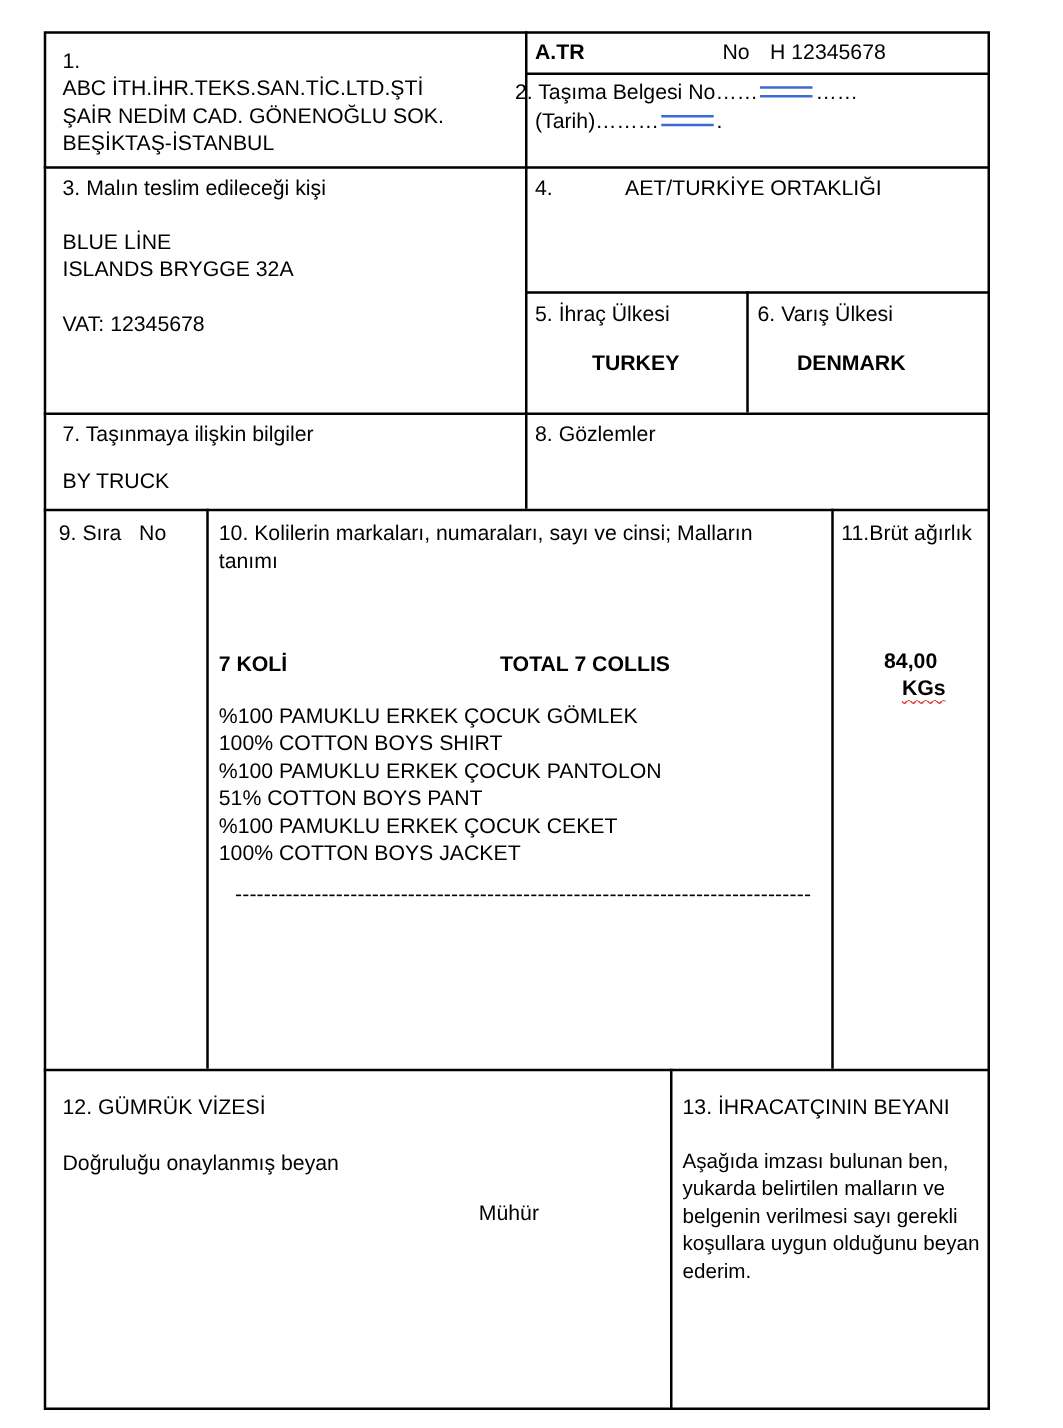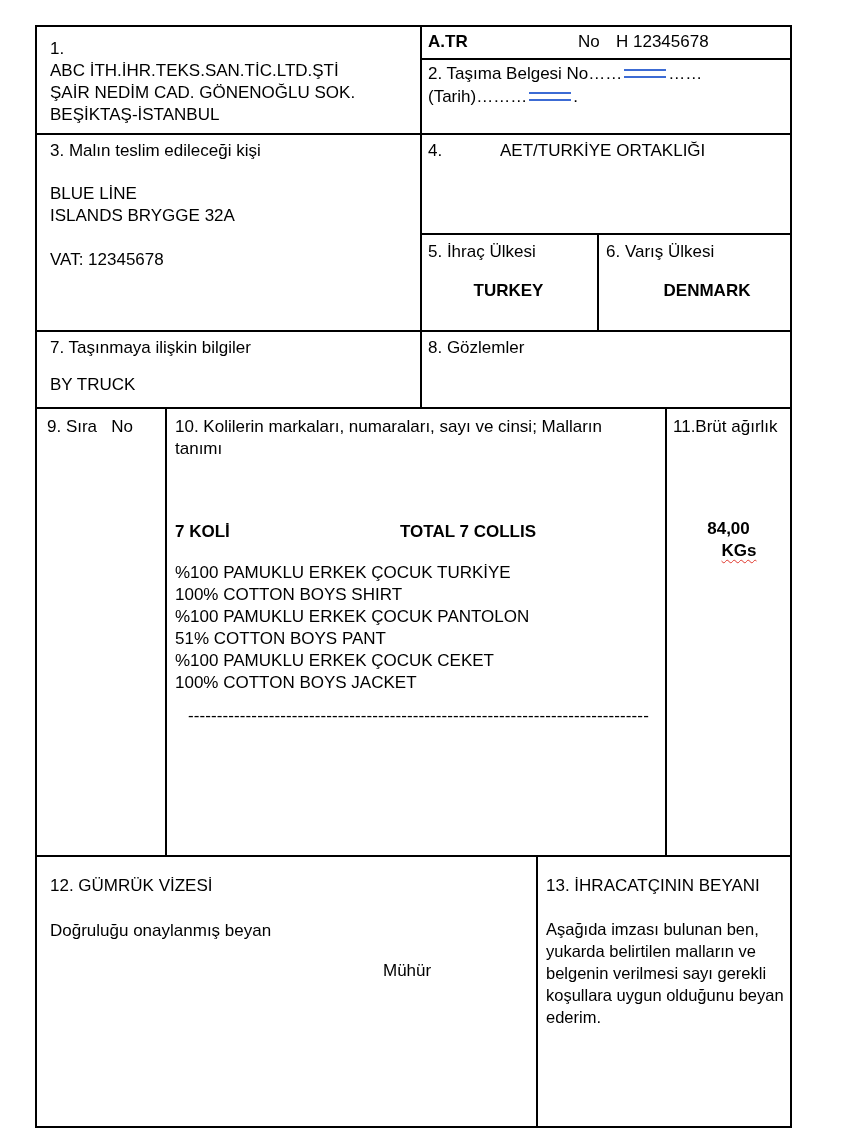--- a/index.html
+++ b/index.html
@@ -35,48 +35,48 @@
 
   <div class="txt" style="left:50px;top:38px;">1.</div>
   <div class="txt" style="left:50px;top:60px;">ABC İTH.İHR.TEKS.SAN.TİC.LTD.ŞTİ</div>
   <div class="txt" style="left:50px;top:82px;">ŞAİR NEDİM CAD. GÖNENOĞLU SOK.</div>
   <div class="txt" style="left:50px;top:104px;">BEŞİKTAŞ-İSTANBUL</div>
 
   <div class="txt b" style="left:428px;top:31px;">A.TR</div>
   <div class="txt" style="left:578px;top:31px;">No</div>
   <div class="txt" style="left:616px;top:31px;">H 12345678</div>
 
-  <div class="txt" style="left:428px;top:63px;"><span>2. Taşıma Belgesi No……</span><span class="bluemark"></span><span>……</span></div>
+  <div class="txt" style="left:412px;top:63px;"><span>2. Taşıma Belgesi No……</span><span class="bluemark"></span><span>……</span></div>
   <div class="txt" style="left:428px;top:86px;"><span>(Tarih)………</span><span class="bluemark"></span><span>.</span></div>
 
   <div class="txt" style="left:50px;top:140px;">3. Malın teslim edileceği kişi</div>
   <div class="txt" style="left:50px;top:183px;">BLUE LİNE</div>
   <div class="txt" style="left:50px;top:205px;">ISLANDS BRYGGE 32A</div>
   <div class="txt" style="left:50px;top:249px;">VAT: 12345678</div>
 
   <div class="txt" style="left:428px;top:140px;">4.</div>
   <div class="txt" style="left:500px;top:140px;">AET/TURKİYE ORTAKLIĞI</div>
 
   <div class="txt" style="left:428px;top:241px;">5. İhraç Ülkesi</div>
   <div class="txt b center" style="left:422px;top:280px;width:173px;">TURKEY</div>
 
   <div class="txt" style="left:606px;top:241px;">6. Varış Ülkesi</div>
-  <div class="txt b center" style="left:599px;top:280px;width:216px;">DENMARK</div>
+  <div class="txt b center" style="left:573px;top:280px;width:216px;">DENMARK</div>
 
   <div class="txt" style="left:50px;top:337px;">7. Taşınmaya ilişkin bilgiler</div>
   <div class="txt" style="left:50px;top:374px;">BY TRUCK</div>
 
   <div class="txt" style="left:428px;top:337px;">8. Gözlemler</div>
 
   <div class="txt" style="left:47px;top:416px;">9. Sıra   No</div>
 
   <div class="txt wrap" style="left:175px;top:416px;width:478px;">10. Kolilerin markaları, numaraları, sayı ve cinsi; Malların tanımı</div>
   <div class="txt b" style="left:175px;top:521px;">7 KOLİ</div>
   <div class="txt b" style="left:400px;top:521px;">TOTAL 7 COLLIS</div>
-  <div class="txt" style="left:175px;top:562px;">%100 PAMUKLU ERKEK ÇOCUK TURKİYE</div>
+  <div class="txt" style="left:175px;top:562px;">%100 PAMUKLU ERKEK ÇOCUK GÖMLEK</div>
   <div class="txt" style="left:175px;top:584px;">100% COTTON BOYS SHIRT</div>
   <div class="txt" style="left:175px;top:606px;">%100 PAMUKLU ERKEK ÇOCUK PANTOLON</div>
   <div class="txt" style="left:175px;top:628px;">51% COTTON BOYS PANT</div>
   <div class="txt" style="left:175px;top:650px;">%100 PAMUKLU ERKEK ÇOCUK CEKET</div>
   <div class="txt" style="left:175px;top:672px;">100% COTTON BOYS JACKET</div>
   <div class="txt" style="left:188px;top:705px;letter-spacing:0.1px;">--------------------------------------------------------------------------------</div>
 
   <div class="txt wrap" style="left:673px;top:416px;width:112px;">11.Brüt ağırlık</div>
   <div class="txt b center" style="left:667px;top:518px;width:123px;">84,00</div>
   <div class="txt b center" style="left:667px;top:540px;width:144px;"><span class="squiggle">KGs</span></div>

